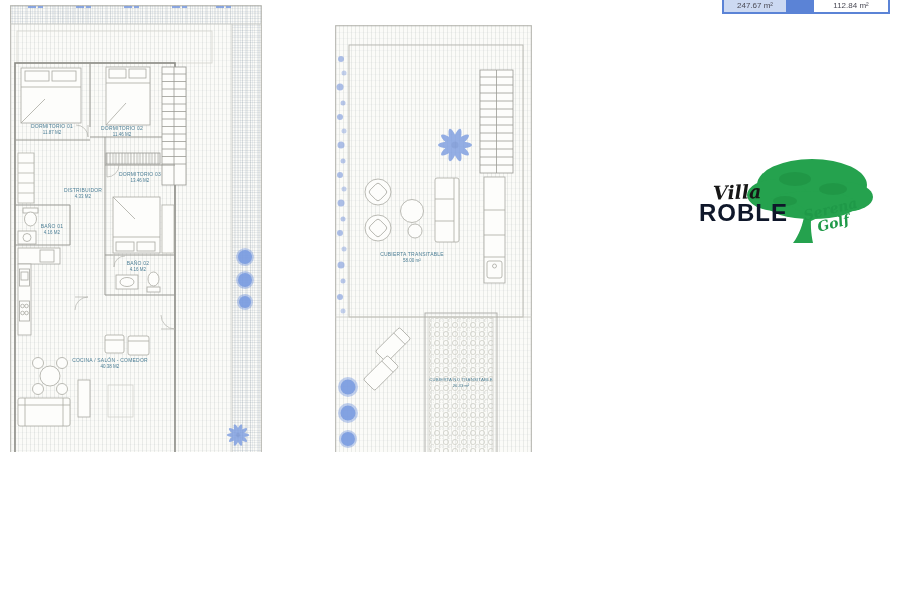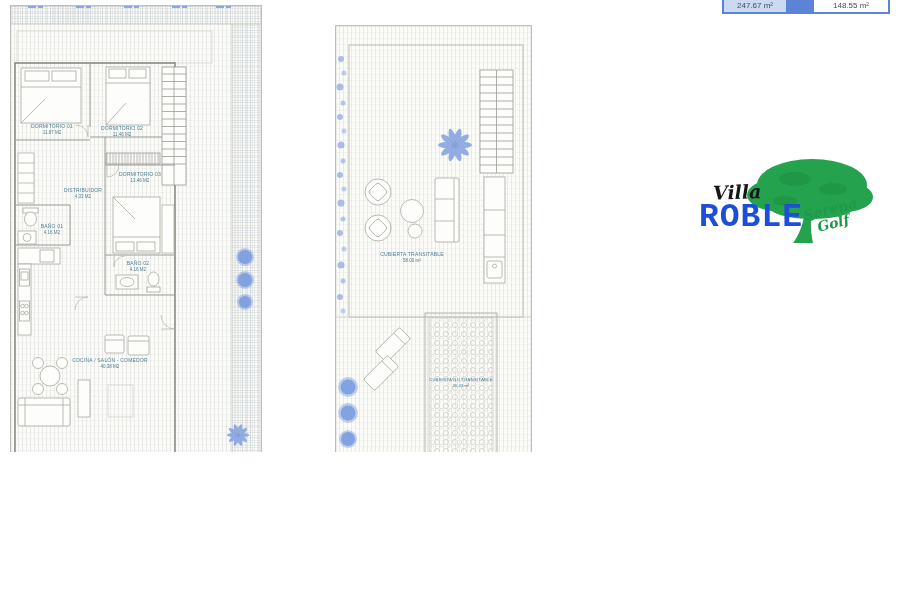--- a/index.html
+++ b/index.html
@@ -36,22 +36,22 @@
   .sumtable .cell{display:flex;align-items:flex-end;justify-content:center;
     font-size:8px;color:#4a4a55;padding-bottom:2px;box-sizing:border-box;}
   .sumtable .c1{width:64px;background:#ccd9f2;border-right:2px solid #5b83d6;}
   .sumtable .c2{width:26px;background:#5b83d6;border-right:2px solid #5b83d6;}
   .sumtable .c3{flex:1;background:#ffffff;}
 
   
   .logo{position:absolute;left:685px;top:155px;width:205px;height:100px;}
   .logo .villa{position:absolute;left:28px;top:26px;font-family:"DejaVu Serif",serif;
     font-style:italic;font-weight:600;font-size:19px;color:#161616;transform:rotate(-2deg);z-index:3;}
-  .logo .roble{position:absolute;left:14px;top:44px;font-family:Liberation Mono, monospace;
-    font-weight:600;font-size:33px;letter-spacing:1px;color:#1d4ed8;z-index:3;}
+  .logo .roble{position:absolute;left:14px;top:44px;font-family:Liberation Sans, sans-serif;
+    font-weight:600;font-size:24px;letter-spacing:1px;color:#0f172a;z-index:3;}
   .logo .serena{position:absolute;left:118px;top:46px;font-family:"DejaVu Serif",serif;
     font-style:italic;font-weight:700;font-size:14px;color:#1f9948;transform:rotate(-14deg);z-index:4;}
   .logo .golf{position:absolute;left:132px;top:60px;font-family:"DejaVu Serif",serif;
     font-style:italic;font-weight:700;font-size:14px;color:#1f9948;transform:rotate(-14deg);z-index:4;}
 </style>
 </head>
 <body>
 
 <div class="canvas">
 
@@ -417,21 +417,21 @@
       <span class="l2">20.43 m²</span>
     </div>
   </div>
 
   <div class="sumtable">
     <div class="cell c1">
       <span>247.67 m²</span>
     </div>
     <div class="cell c2"></div>
     <div class="cell c3">
-      <span>148.55 m²</span>
+      <span>112.84 m²</span>
     </div>
   </div>
 
   <div class="logo">
     <svg width="205" height="100" viewBox="0 0 205 100" style="position:absolute;left:0;top:0;z-index:1;">
       <g fill="#25a24e">
         <ellipse cx="127" cy="30" rx="55" ry="26"></ellipse>
         <ellipse cx="92" cy="40" rx="30" ry="16"></ellipse>
         <ellipse cx="160" cy="42" rx="28" ry="15"></ellipse>
         <ellipse cx="127" cy="50" rx="45" ry="14"></ellipse>

